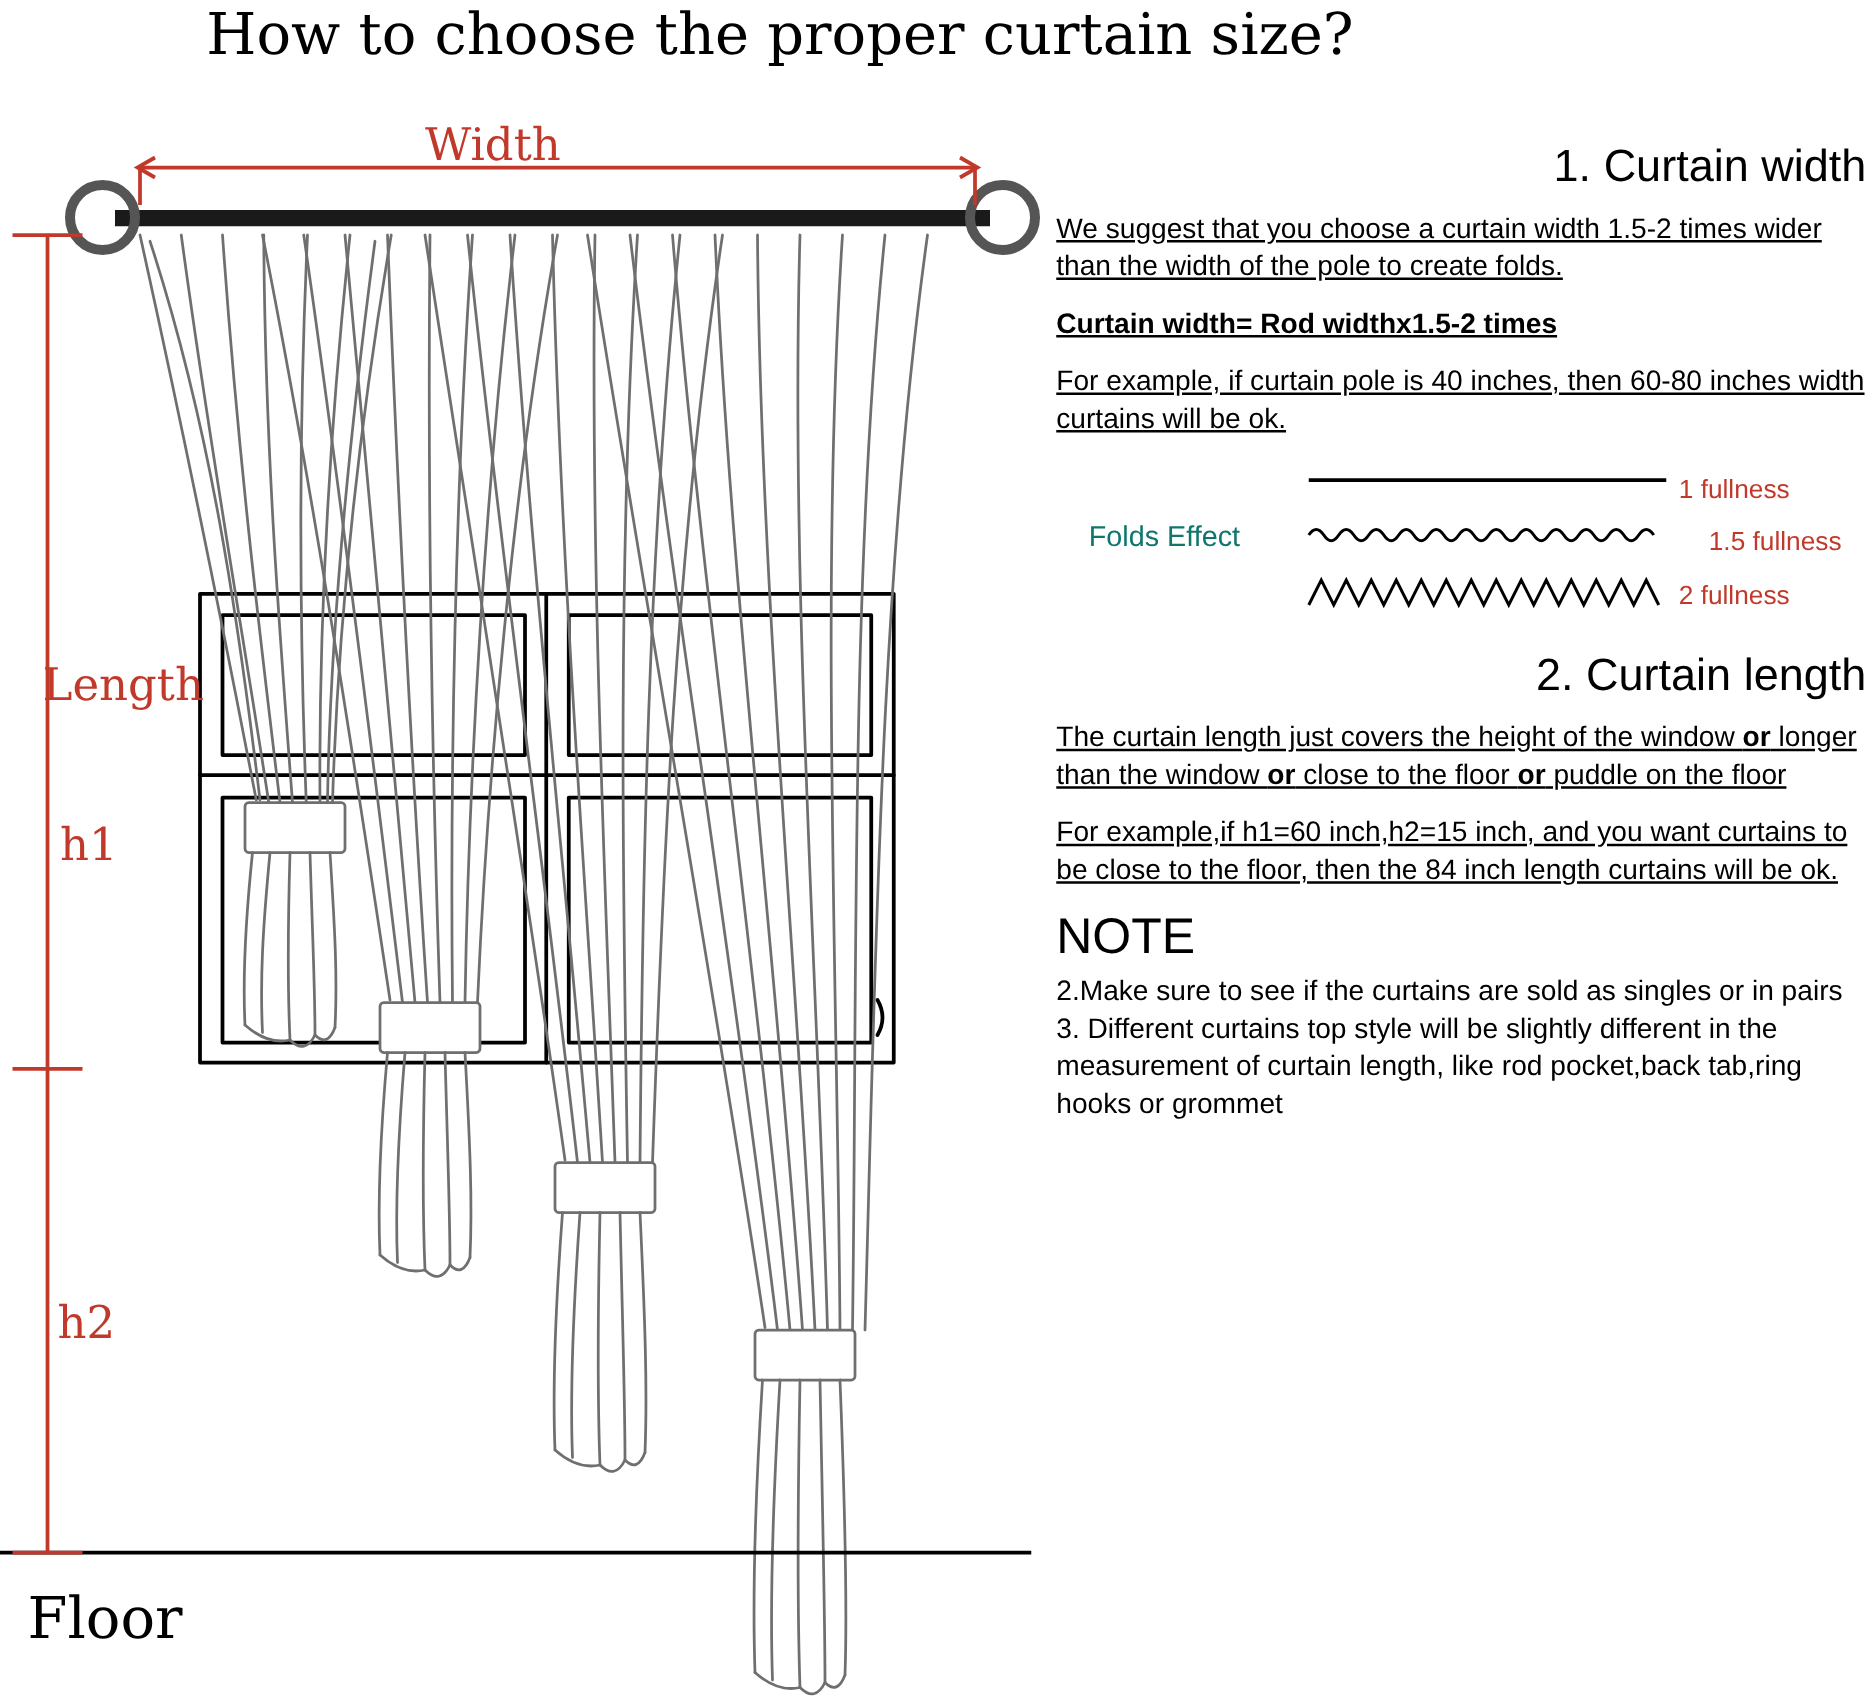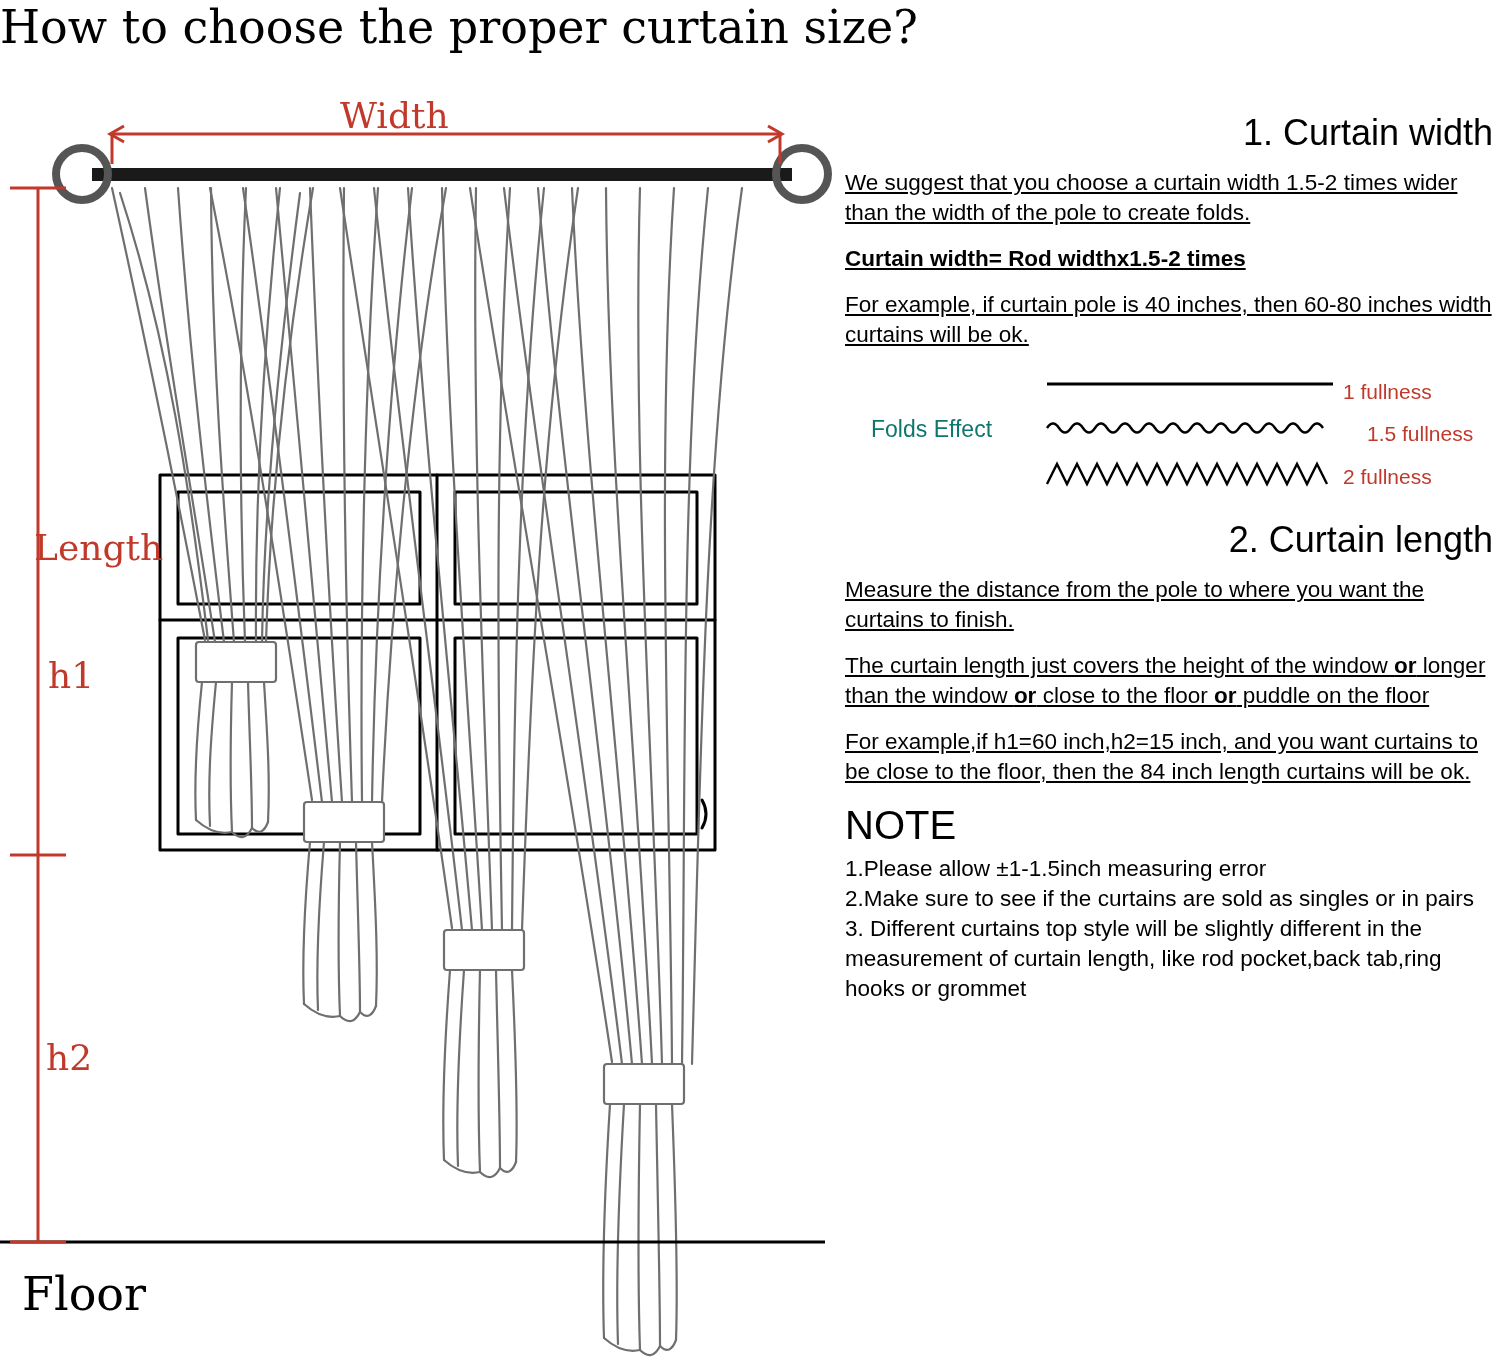--- a/index.html
+++ b/index.html
@@ -15,20 +15,21 @@
     background: #ffffff;
     overflow: hidden;
   }
 
   
   .title {
     position: absolute;
     top: 0px;
     left: 0;
     width: 1248px;
+    text-align: center;
     font-family: "DejaVu Serif", serif;
     font-size: 46px;
     color: #000000;
     letter-spacing: 0px;
     white-space: nowrap;
   }
 
   
   .illus {
     position: absolute;
@@ -249,27 +250,25 @@
         <path d="M2 62 q 6 -9 12 0 t 12 0 t 12 0 t 12 0 t 12 0 t 12 0 t 12 0 t 12 0 t 12 0 t 12 0 t 12 0 t 12 0 t 12 0 t 12 0 t 12 0 t 12 0 t 12 0 t 12 0 t 12 0 t 12 0 t 12 0 t 12 0 t 12 0" fill="none" stroke="#000" stroke-width="2.4"></path>
         <path d="M2 118 L 12 98 L 22 118 L 32 98 L 42 118 L 52 98 L 62 118 L 72 98 L 82 118 L 92 98 L 102 118 L 112 98 L 122 118 L 132 98 L 142 118 L 152 98 L 162 118 L 172 98 L 182 118 L 192 98 L 202 118 L 212 98 L 222 118 L 232 98 L 242 118 L 252 98 L 262 118 L 272 98 L 282 118" fill="none" stroke="#000" stroke-width="2.4"></path>
       </svg>
       <span class="fullness-label fl1">1 fullness</span>
       <span class="fullness-label fl2">1.5 fullness</span>
       <span class="fullness-label fl3">2 fullness</span>
     </div>
 
     <h2 class="sec-head">2. Curtain length</h2>
 
-    <p class="para">Measure the distance from the pole to where you want the curtains to finish.</p>
 
     <p class="para"><span>The curtain length just covers the height of the window </span><b>or</b><span> longer than the window </span><b>or</b><span> close to the floor </span><b>or</b><span> puddle on the floor</span></p>
 
     <p class="para">For example,if h1=60 inch,h2=15 inch, and you want curtains to be close to the floor, then the 84 inch length curtains will be ok.</p>
 
     <h2 class="note-head">NOTE</h2>
     <div class="note-list">
-      <div>1.Please allow ±1-1.5inch measuring error</div>
       <div>2.Make sure to see if the curtains are sold as singles or in pairs</div>
       <div>3. Different curtains top style will be slightly different in the measurement of curtain length, like rod pocket,back tab,ring hooks or grommet</div>
     </div>
   </div>
 
 </div>
 
 </body></html>

